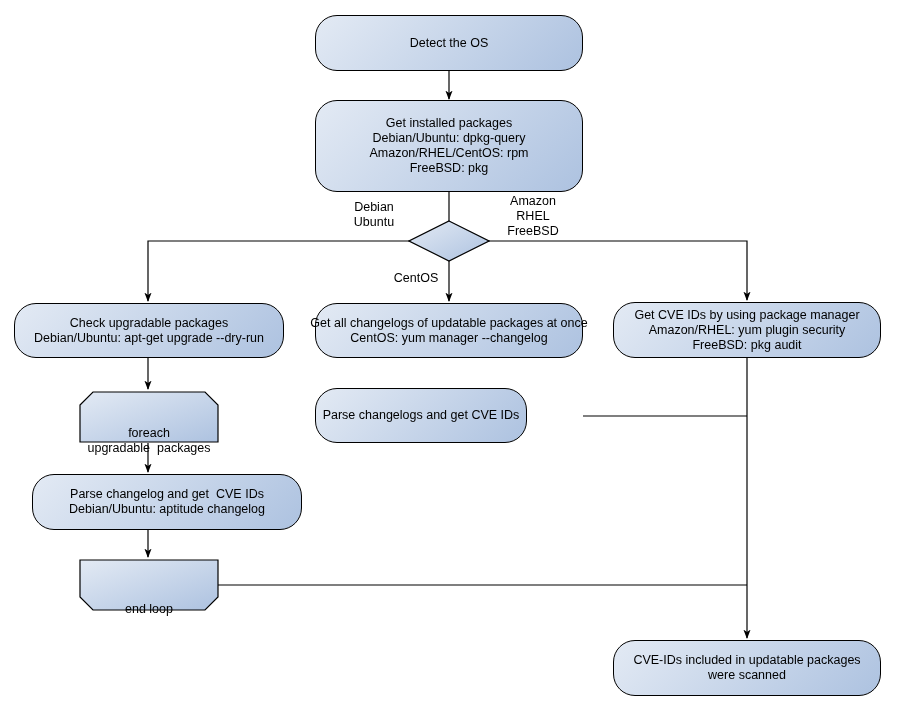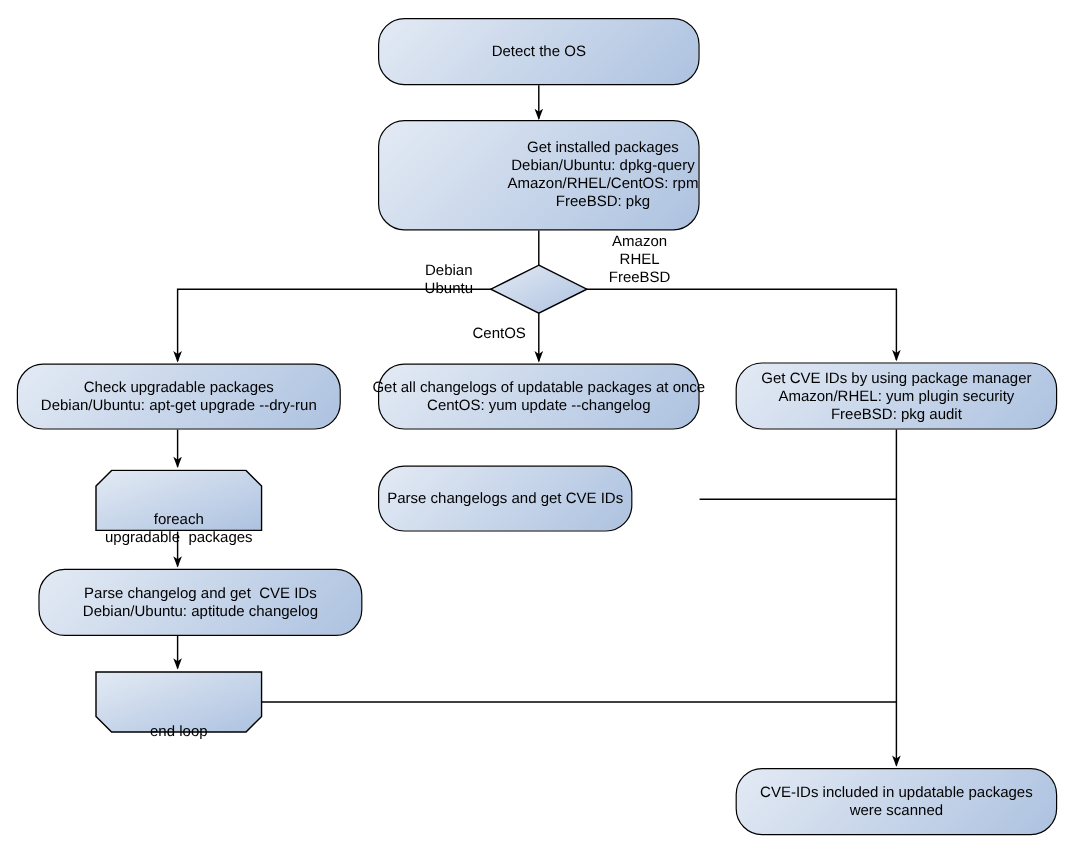--- a/index.html
+++ b/index.html
@@ -95,21 +95,21 @@
     <path class="edge" d="M148 530 V557" marker-end="url(#arrow)"></path>
     <path class="edge" d="M218 585 H747"></path>
     <path class="edge" d="M583 416 H747"></path>
     <path class="edge" d="M747 358 V638" marker-end="url(#arrow)"></path>
   </svg>
 
   <div class="node rect" style="left:315px; top:15px; width:268px; height:56px;">
     <div class="node-text">Detect the OS</div>
   </div>
 
-  <div class="node rect" style="left:315px; top:100px; width:268px; height:92px;justify-content:flex-end;">
+  <div class="node rect" style="left:315px; top:100px; width:268px; height:92px;">
     <div class="node-text">Get installed packages
 Debian/Ubuntu: dpkg-query
 Amazon/RHEL/CentOS: rpm
 FreeBSD: pkg</div>
   </div>
 
   <div class="node" style="left:408px; top:220px; width:82px; height:42px;">
     <svg class="shape-svg" viewBox="0 0 82 42">
       <defs>
         <linearGradient id="grad-diamond" x1="0" y1="0" x2="1" y2="1">
@@ -153,38 +153,38 @@
           <stop class="g-dark" offset="1"></stop>
         </linearGradient>
       </defs>
       <polygon points="1,1 139,1 139,38 126,51 14,51 1,38" fill="url(#grad-endloop)"></polygon>
     </svg>
     <div class="node-text overlay-text">end loop</div>
   </div>
 
   <div class="node rect" style="left:315px; top:303px; width:268px; height:55px;">
     <div class="node-text">Get all changelogs of updatable packages at once
-CentOS: yum update --changelog</div>
+CentOS: yum manager --changelog</div>
   </div>
 
   <div class="node rect" style="left:315px; top:388px; width:212px; height:55px;">
     <div class="node-text">Parse changelogs and get CVE IDs</div>
   </div>
 
   <div class="node rect" style="left:613px; top:302px; width:268px; height:56px;">
     <div class="node-text">Get CVE IDs by using package manager
 Amazon/RHEL: yum plugin security
 FreeBSD: pkg audit</div>
   </div>
 
   <div class="node rect" style="left:613px; top:640px; width:268px; height:56px;">
     <div class="node-text">CVE-IDs included in updatable packages
 were scanned</div>
   </div>
 
-  <div class="edge-label" style="left:338px; top:218px; width:72px;">Debian
+  <div class="edge-label" style="left:338px; top:200px; width:72px;">Debian
 Ubuntu</div>
   <div class="edge-label" style="left:494px; top:194px; width:78px;">Amazon
 RHEL
 FreeBSD</div>
   <div class="edge-label" style="left:387px; top:271px; width:58px;">CentOS</div>
 
 </div>
 
 </body></html>

